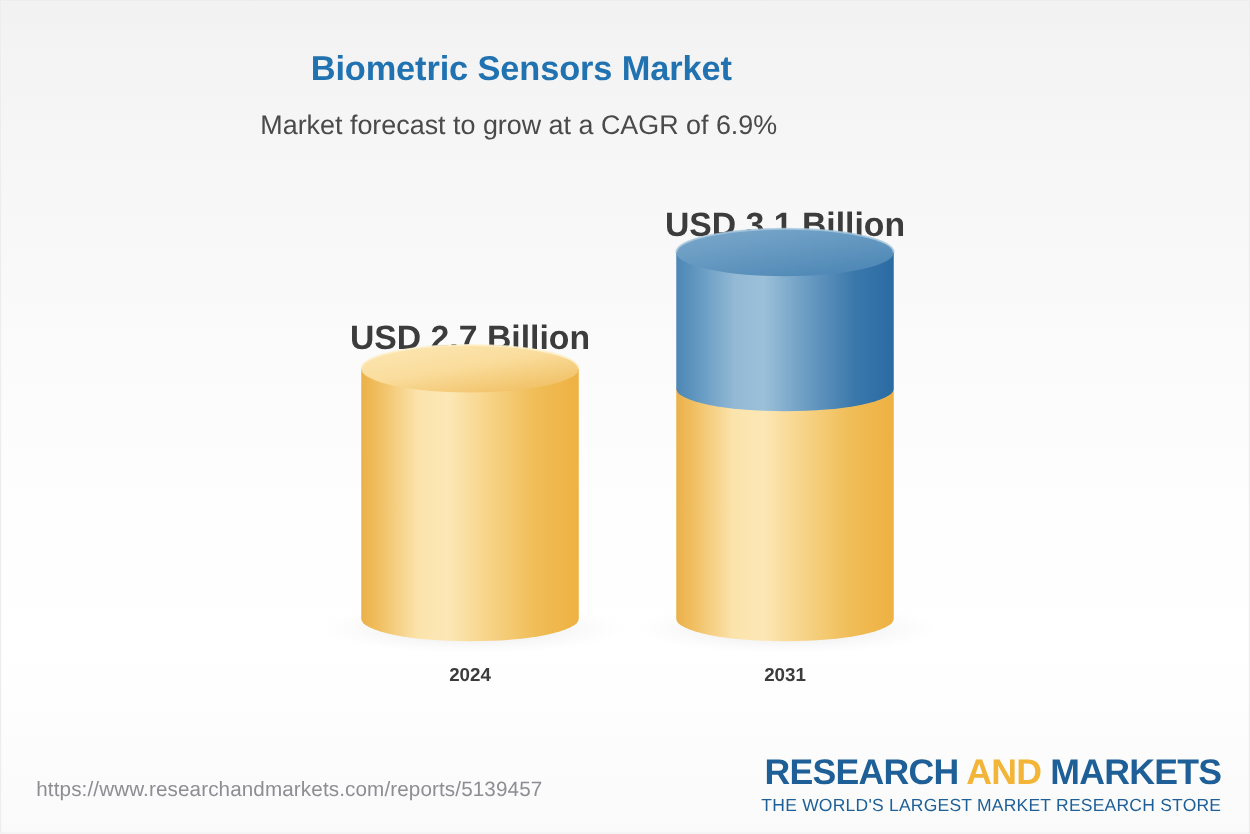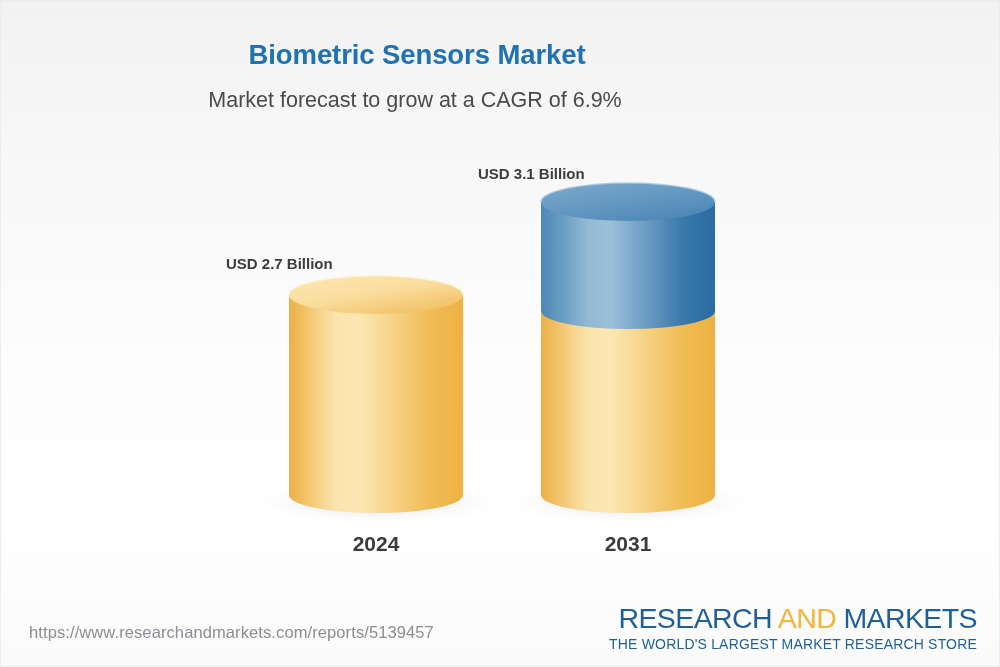--- a/index.html
+++ b/index.html
@@ -58,35 +58,36 @@
     position: absolute;
     width: 300px;
   }
   .bar-group.g0 { left: 225px; top: 150px; }
   .bar-group.g1 { left: 477px; top: 150px; }
 
   .value-label {
     position: absolute;
     left: 0;
     width: 300px;
-    font-size: 15px;
+    text-align: center;
+    font-size: 27px;
     font-weight: bold;
     color: #3c3c3c;
     white-space: nowrap;
   }
   .bar-group.g0 .value-label { top: 104px; }
   .bar-group.g1 .value-label { top: 14px; }
 
   .cat-label {
     position: absolute;
     left: 0;
     top: 381px;
     width: 300px;
     text-align: center;
-    font-size: 21px;
+    font-size: 15px;
     font-weight: bold;
     color: #3c3c3c;
   }
 
   .cylinder-wrap {
     position: absolute;
     left: 0;
     top: 0;
     width: 300px;
     height: 380px;
@@ -102,21 +103,21 @@
     letter-spacing: 0.1px;
   }
   .brand {
     position: absolute;
     right: 22px;
     top: 602px;
     text-align: right;
   }
   .brand-wordmark {
     font-size: 28.5px;
-    font-weight: normal;
+    font-weight: bold;
     color: #1d5f96;
     letter-spacing: -0.6px;
     line-height: 1.06;
     white-space: nowrap;
   }
   .brand-wordmark .and { color: #f2b538; }
   .brand-tagline {
     margin-top: 3px;
     font-size: 14px;
     font-weight: normal;

